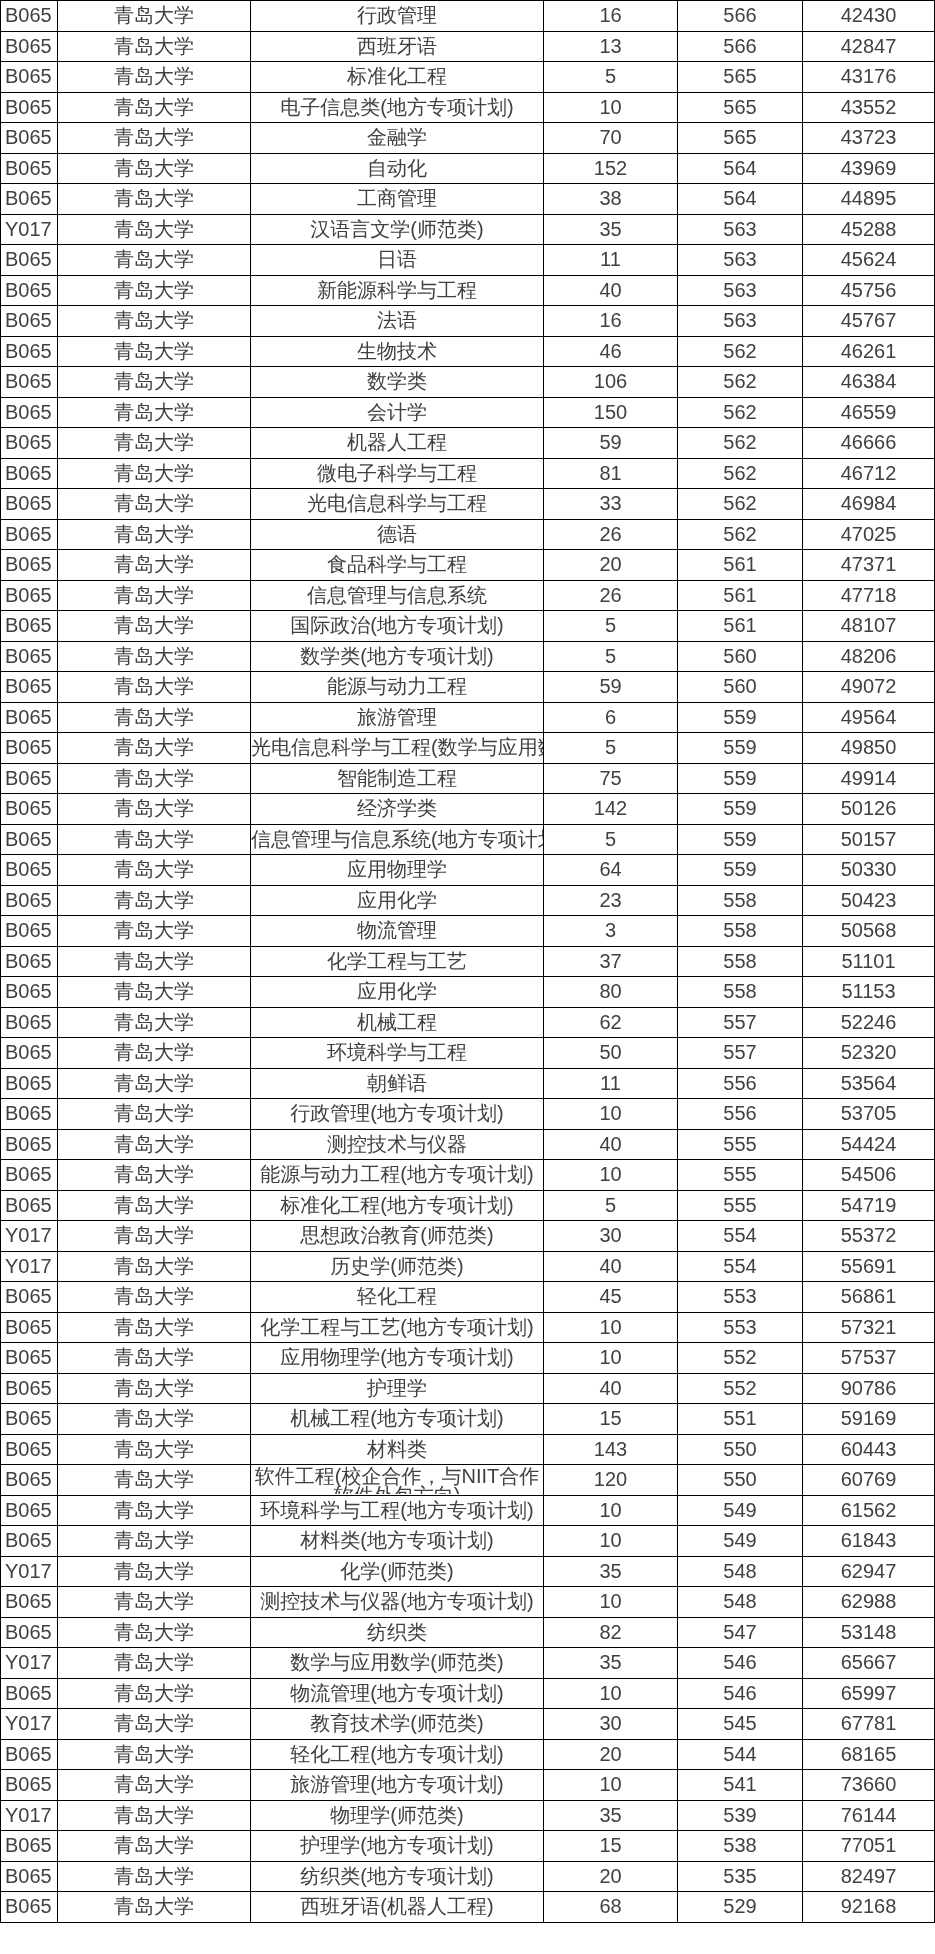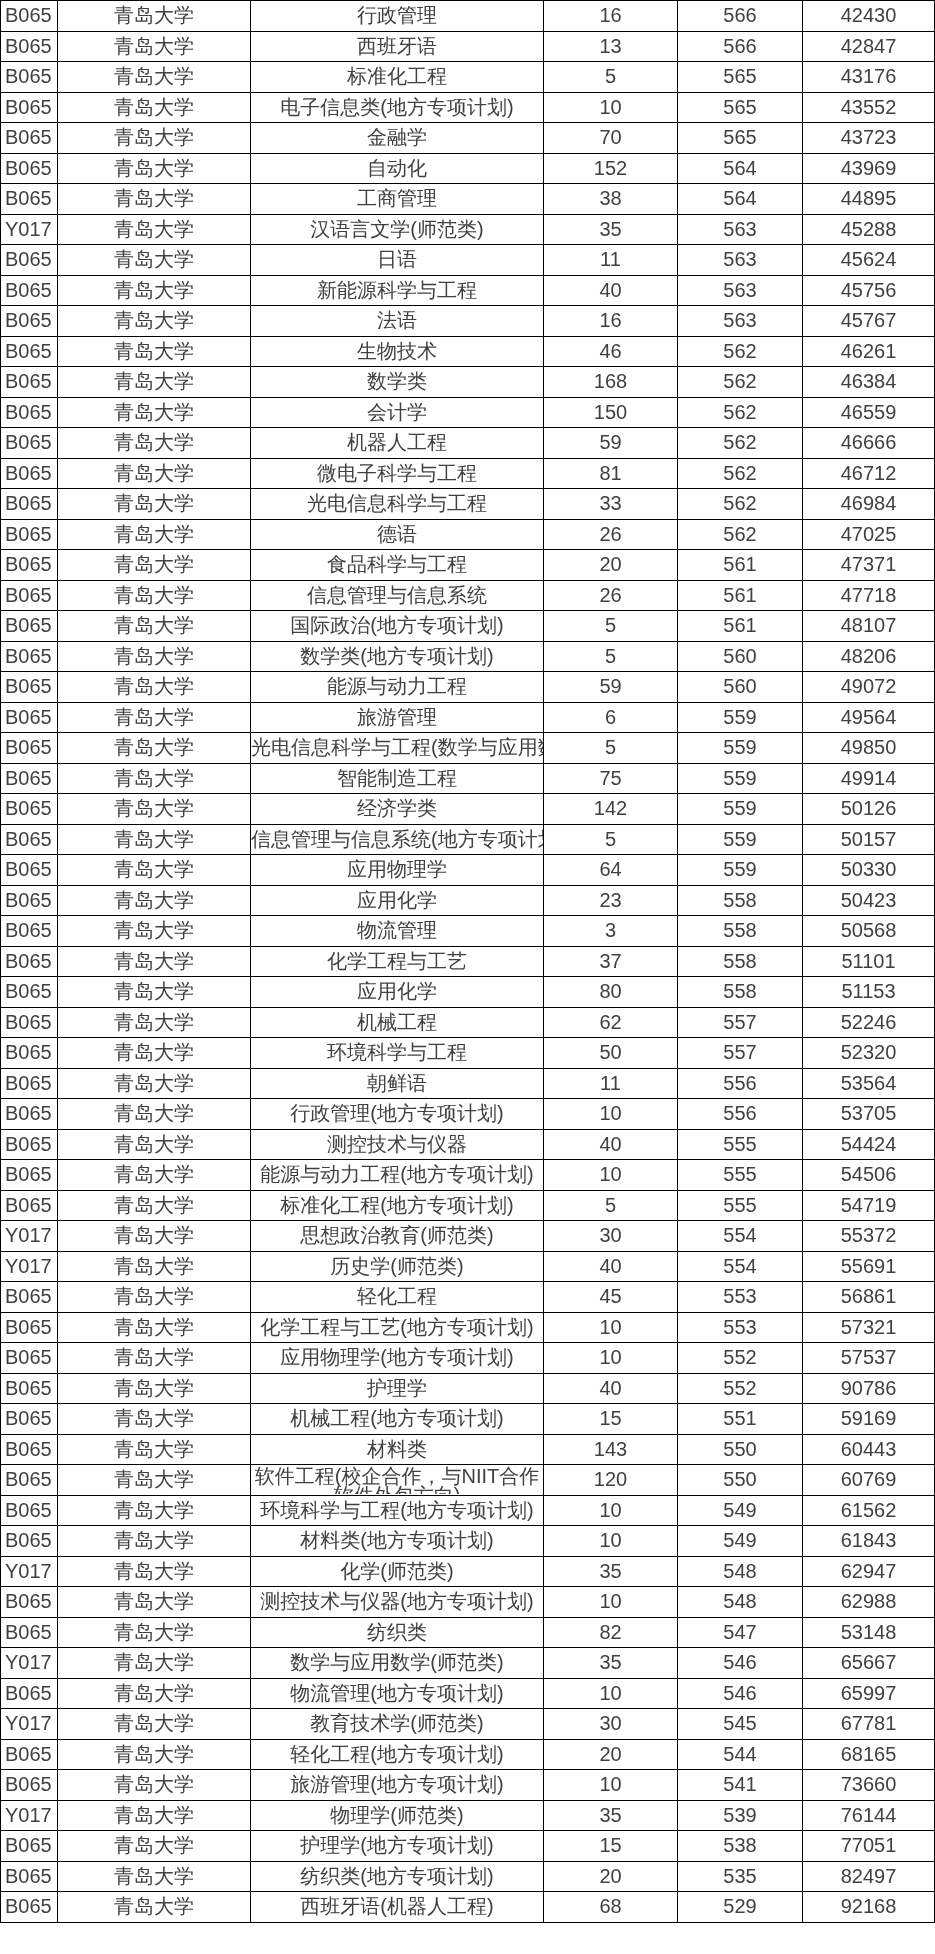--- a/index.html
+++ b/index.html
@@ -144,21 +144,21 @@
         <td>青岛大学</td>
         <td>生物技术</td>
         <td>46</td>
         <td>562</td>
         <td>46261</td>
       </tr>
       <tr>
         <td class="code">B065</td>
         <td>青岛大学</td>
         <td>数学类</td>
-        <td>168</td>
+        <td>106</td>
         <td>562</td>
         <td>46384</td>
       </tr>
       <tr>
         <td class="code">B065</td>
         <td>青岛大学</td>
         <td>会计学</td>
         <td>150</td>
         <td>562</td>
         <td>46559</td>

